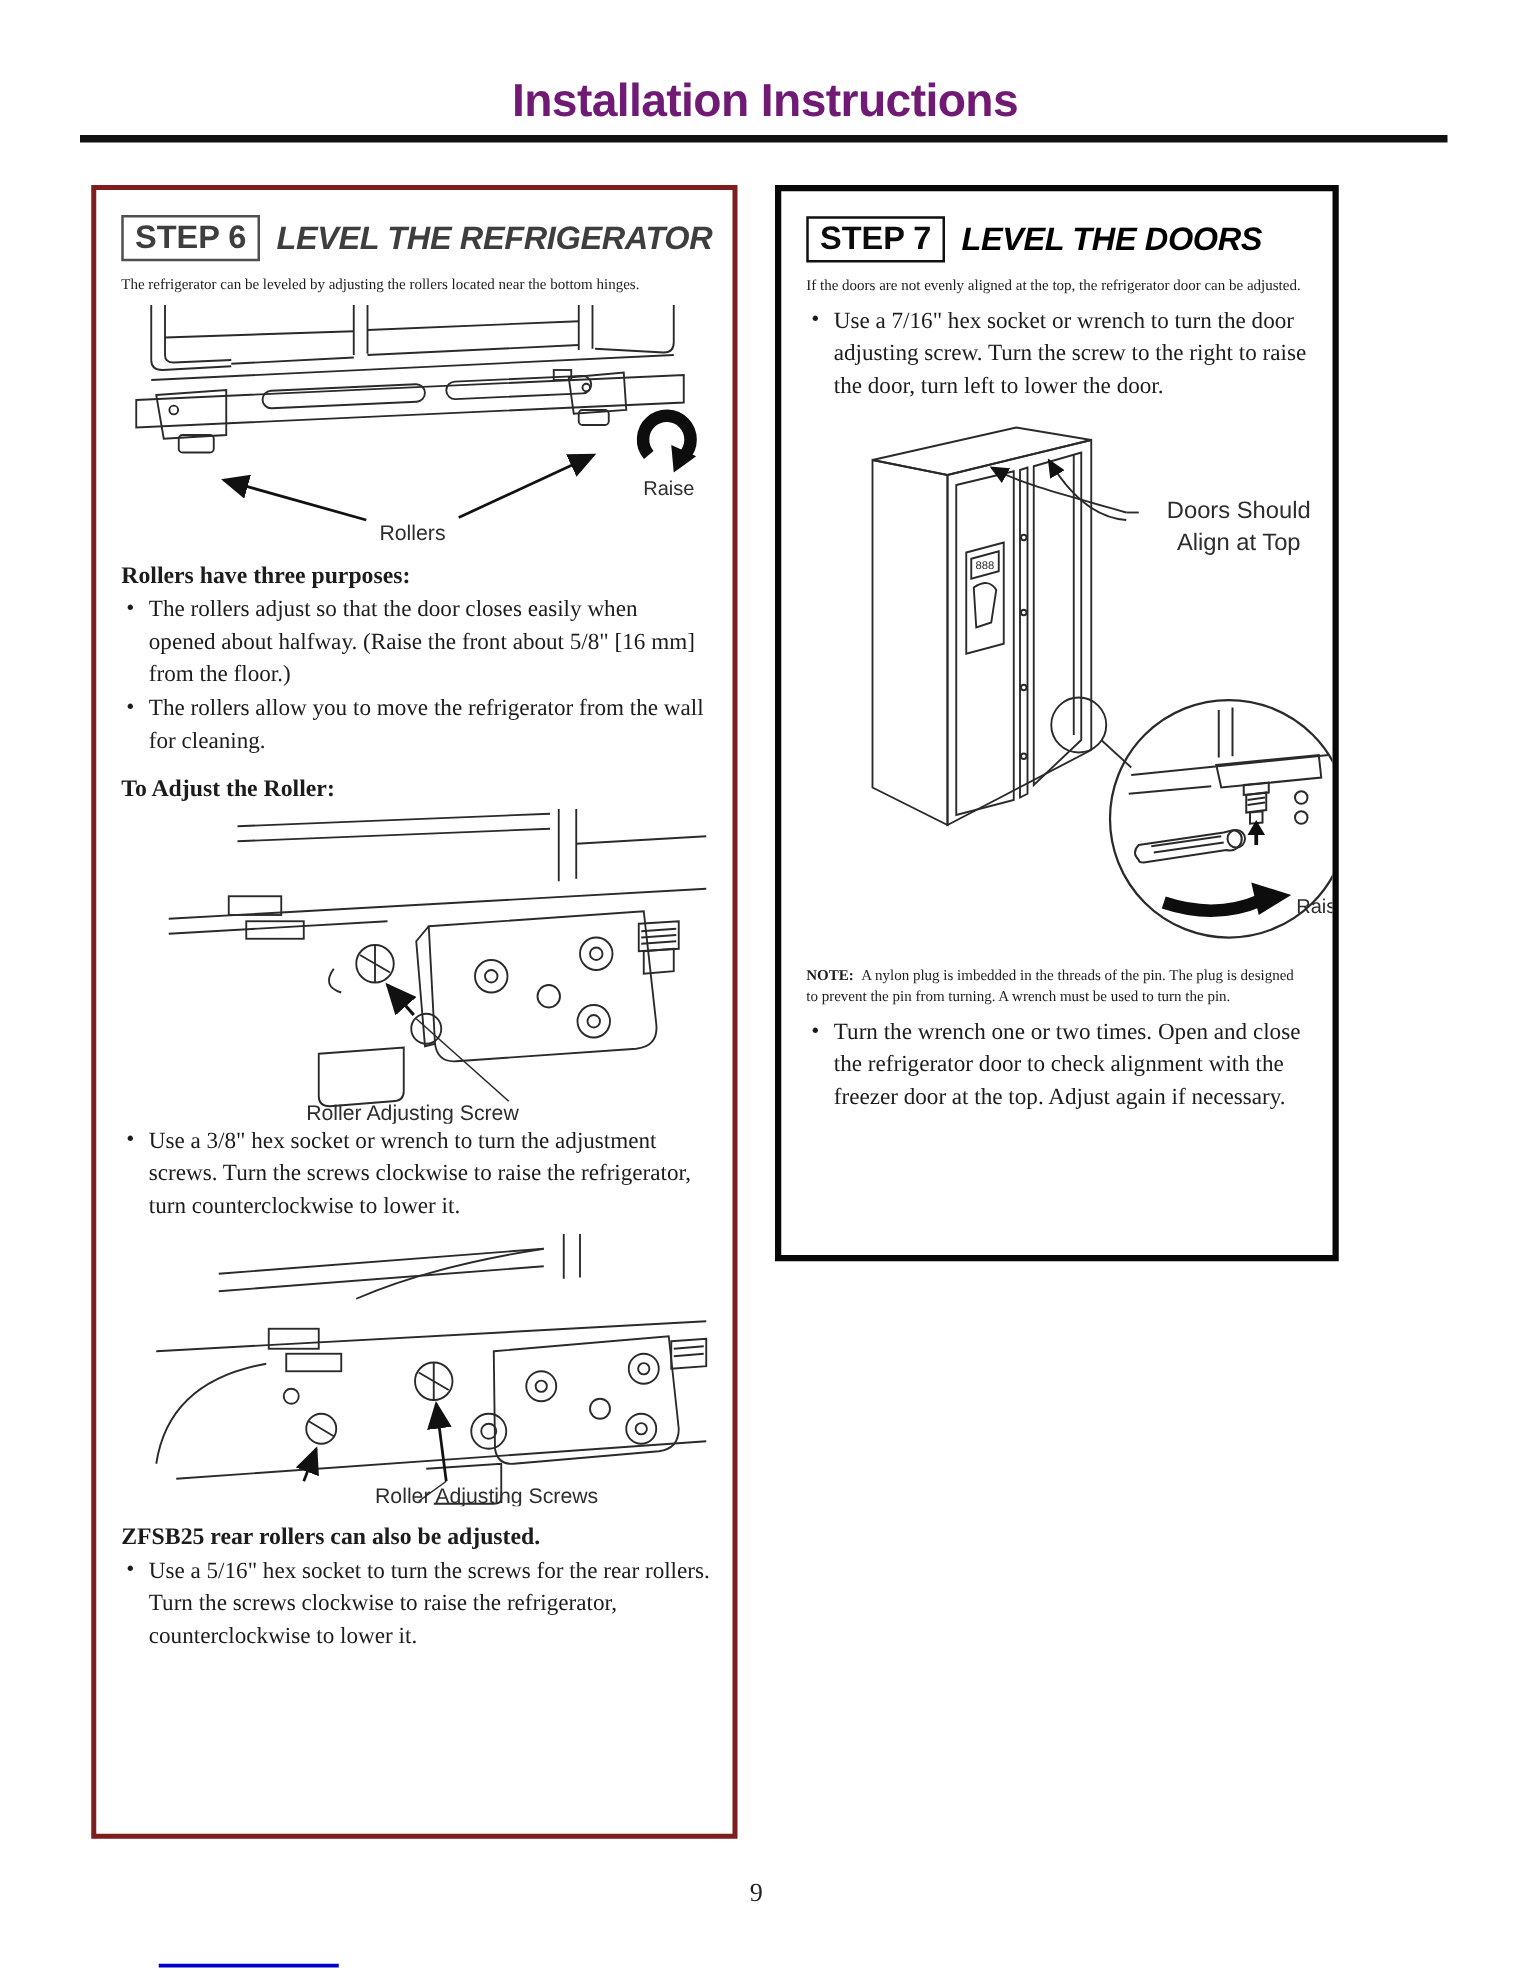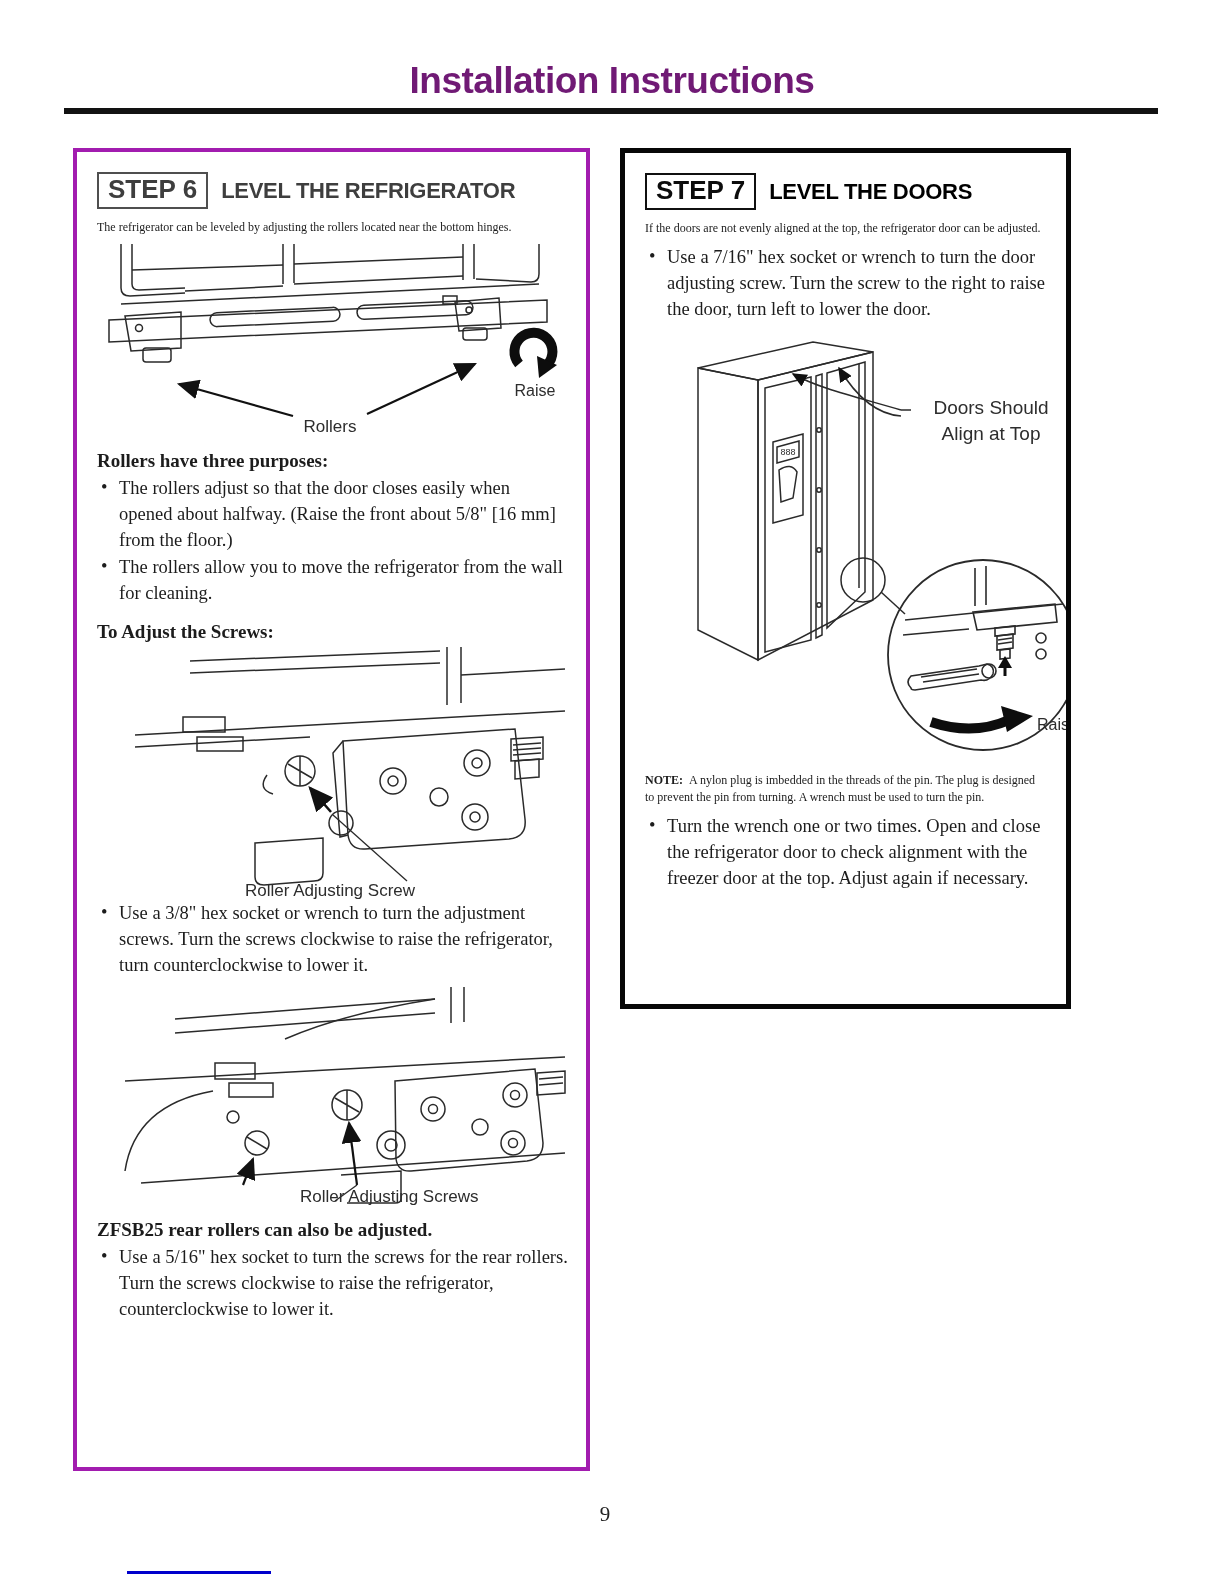--- a/index.html
+++ b/index.html
@@ -14,33 +14,33 @@
     font-family:"Liberation Sans", sans-serif;
     font-weight:bold; font-size:37px; letter-spacing:-0.5px; color:#701a75;
   }
   .title-rule {
     position:absolute; top:108px; left:64px; width:1094px; height:6px;
     background:#121212;
   }
   .panel { position:absolute; box-sizing:border-box; background:#fff; overflow:hidden; }
   .panel-left {
     left:73px; top:148px; width:517px; height:1323px;
-    border:4px solid #a21caf; padding:10px 18px;
+    border:4px solid #7f1d1d; padding:10px 18px;
   }
   .panel-right {
     left:620px; top:148px; width:451px; height:861px;
     border:5px solid #070707; padding:10px 18px;
   }
   .step-header {
     display:flex; align-items:center; gap:13px;
     margin:10px 0 4px 2px;
     font-family:"Liberation Sans", sans-serif; font-weight:bold;
   }
   .step-badge { border:2px solid #4f4f4f; padding:0 9px 2px 9px; font-size:26px; white-space:nowrap; }
-  .step-title { font-size:22px; letter-spacing:-0.3px; white-space:nowrap; }
+  .step-title { font-size:26px; letter-spacing:-0.3px; white-space:nowrap;font-style:italic; }
   .panel-left  .step-badge, .panel-left  .step-title { color:#3e3e3e; }
   .panel-right .step-badge { border-color:#101010; color:#0c0c0c; }
   .panel-right .step-title { color:#000000; }
   p.body-text { font-size:12px; line-height:1.4; margin:10px 2px 8px 2px; }
   h3.sub-heading {
     font-size:19px; font-weight:bold; margin:14px 2px 4px 2px;
   }
   ul.bullets { list-style:none; margin:2px 0 8px 0; padding:0 0 0 4px; }
   ul.bullets li {
     position:relative; padding-left:20px;
@@ -114,21 +114,21 @@
     <text x="235" y="188" font-size="17" text-anchor="middle">Rollers</text>
     <text x="440" y="152" font-size="16" text-anchor="middle">Raise</text>
   </svg>
 
   <h3 class="sub-heading">Rollers have three purposes:</h3>
   <ul class="bullets">
     <li>The rollers adjust so that the door closes easily when opened about halfway. (Raise the front about 5/8" [16 mm] from the floor.)</li>
     <li>The rollers allow you to move the refrigerator from the wall for cleaning.</li>
   </ul>
 
-  <h3 class="sub-heading">To Adjust the Screws:</h3>
+  <h3 class="sub-heading">To Adjust the Roller:</h3>
 
   <svg class="diagram" width="474" height="252" viewBox="0 0 474 252">
     <defs>
       <marker id="ah2" markerWidth="11" markerHeight="9" refX="9" refY="4.5" orient="auto">
         <path d="M0,0 L10,4.5 L0,9 Z" fill="#111"></path>
       </marker>
     </defs>
     <g fill="none" stroke="#2a2a2a" stroke-width="1.5">
       <path d="M95,14 L345,4"></path>
       <path d="M95,26 L345,16"></path>

